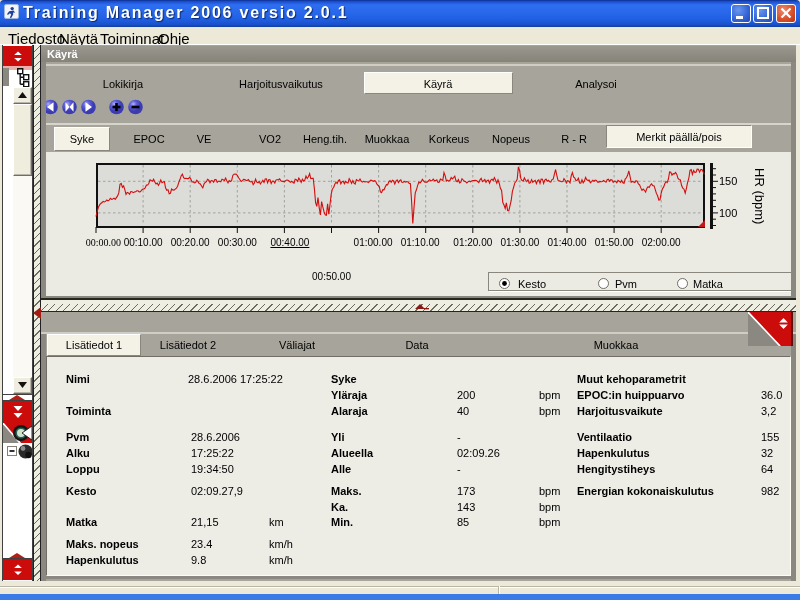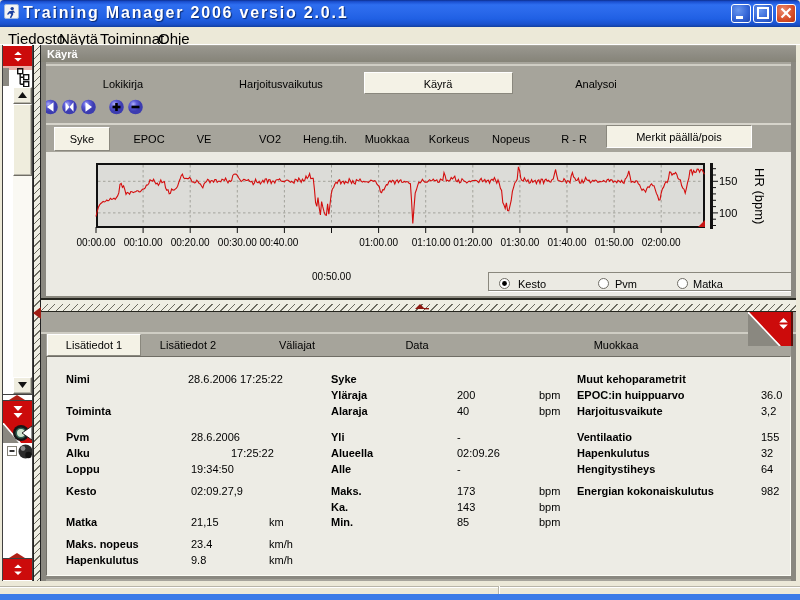--- a/index.html
+++ b/index.html
@@ -269,28 +269,28 @@
           <line x1="672" y1="41.9" x2="675" y2="41.9"></line>
           <line x1="672" y1="35.6" x2="675" y2="35.6"></line>
           <line x1="672" y1="29.3" x2="677" y2="29.3"></line>
           <line x1="672" y1="23.0" x2="675" y2="23.0"></line>
           <line x1="672" y1="16.7" x2="675" y2="16.7"></line>
         </g>
       <text x="678" y="33" font-size="11" fill="#000">150</text>
       <text x="678" y="65" font-size="11" fill="#000">100</text>
       <text x="714" y="16" font-size="13" fill="#000" transform="rotate(90 714 16)">HR (bpm)</text>
     </svg>
-    <div class="t10" style="position:absolute; left:30.0px; top:85px; width:50px; text-align:center;">00:00.00</div>
+    <div class="t10" style="position:absolute; left:30.0px; top:85px; width:50px; text-align:right;font-family:Liberation Serif, serif;">00:00.00</div>
     <div class="t10" style="position:absolute; left:77.1px; top:85px; width:50px; text-align:center;">00:10.00</div>
     <div class="t10" style="position:absolute; left:124.2px; top:85px; width:50px; text-align:center;">00:20.00</div>
     <div class="t10" style="position:absolute; left:171.3px; top:85px; width:50px; text-align:center;">00:30.00</div>
-    <div class="t10" style="position:absolute; left:218.4px; top:85px; width:50px; text-align:left;">00:40.00</div>
+    <div class="t10" style="position:absolute; left:218.4px; top:85px; width:50px; text-align:right;text-decoration:underline;">00:40.00</div>
     <div class="t10" style="position:absolute; left:265.5px; top:85px; width:50px; text-align:center;margin-top:34px;">00:50.00</div>
-    <div class="t10" style="position:absolute; left:312.6px; top:85px; width:50px; text-align:center;">01:00.00</div>
-    <div class="t10" style="position:absolute; left:359.7px; top:85px; width:50px; text-align:right;">01:10.00</div>
+    <div class="t10" style="position:absolute; left:312.6px; top:85px; width:50px; ">01:00.00</div>
+    <div class="t10" style="position:absolute; left:359.7px; top:85px; width:50px; text-align:left;">01:10.00</div>
     <div class="t10" style="position:absolute; left:406.8px; top:85px; width:50px; text-align:center;">01:20.00</div>
     <div class="t10" style="position:absolute; left:453.9px; top:85px; width:50px; text-align:center;">01:30.00</div>
     <div class="t10" style="position:absolute; left:501.0px; top:85px; width:50px; text-align:center;">01:40.00</div>
     <div class="t10" style="position:absolute; left:548.1px; top:85px; width:50px; text-align:center;">01:50.00</div>
     <div class="t10" style="position:absolute; left:595.2px; top:85px; width:50px; text-align:center;">02:00.00</div>
 
     <div style="position:absolute; left:447px; top:120px; width:307px; height:19px; border:1px solid #8a887e; box-shadow:1px 1px 0 #fff;"></div>
     <svg style="position:absolute; left:458px; top:126px;" width="12" height="12">
         <circle cx="5.5" cy="5.5" r="5" fill="#fff" stroke="#6f6d65"></circle>
         <circle cx="5.5" cy="5.5" r="2.4" fill="#000"></circle>
@@ -344,21 +344,21 @@
   <div class="tabtxt" style="left:356px; top:27px; width:40px;">Data</div>
   <div class="tabtxt" style="left:550px; top:27px; width:50px;">Muokkaa</div>
 
   <div id="loggrid">
       <div class="dl" style="left:19px; top:16px;">Nimi</div>
 <div class="dv" style="left:141px; top:16px;">28.6.2006 17:25:22</div>
 <div class="dl" style="left:19px; top:48px;">Toiminta</div>
 <div class="dl" style="left:19px; top:74px;">Pvm</div>
 <div class="dv" style="left:144px; top:74px;">28.6.2006</div>
 <div class="dl" style="left:19px; top:90px;">Alku</div>
-<div class="dv" style="left:144px; top:90px;margin-left:40px;">17:25:22</div>
+<div class="dv" style="left:144px; top:90px;">17:25:22</div>
 <div class="dl" style="left:19px; top:106px;">Loppu</div>
 <div class="dv" style="left:144px; top:106px;">19:34:50</div>
 <div class="dl" style="left:19px; top:128px;">Kesto</div>
 <div class="dv" style="left:144px; top:128px;">02:09.27,9</div>
 <div class="dl" style="left:19px; top:159px;">Matka</div>
 <div class="dv" style="left:144px; top:159px;">21,15</div>
 <div class="dv" style="left:222px; top:159px;">km</div>
 <div class="dl" style="left:19px; top:181px;">Maks. nopeus</div>
 <div class="dv" style="left:144px; top:181px;">23.4</div>
 <div class="dv" style="left:222px; top:181px;">km/h</div>

